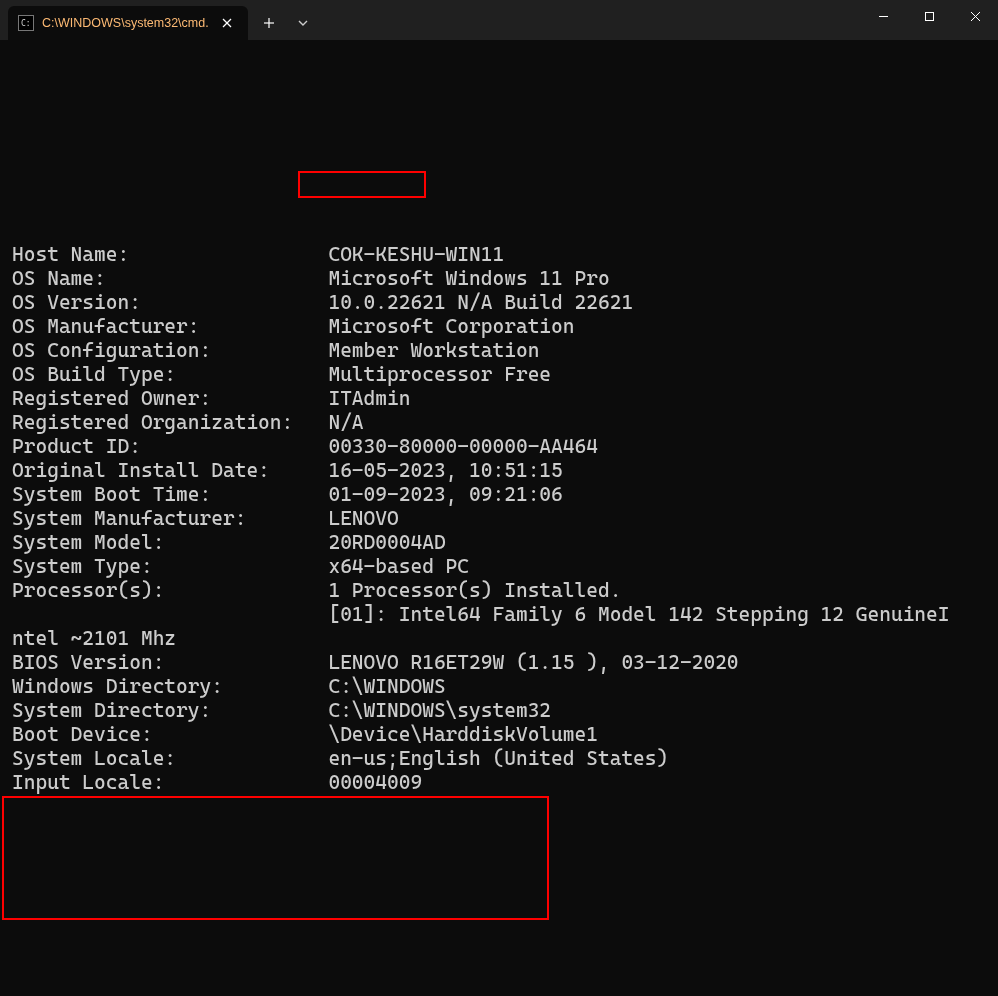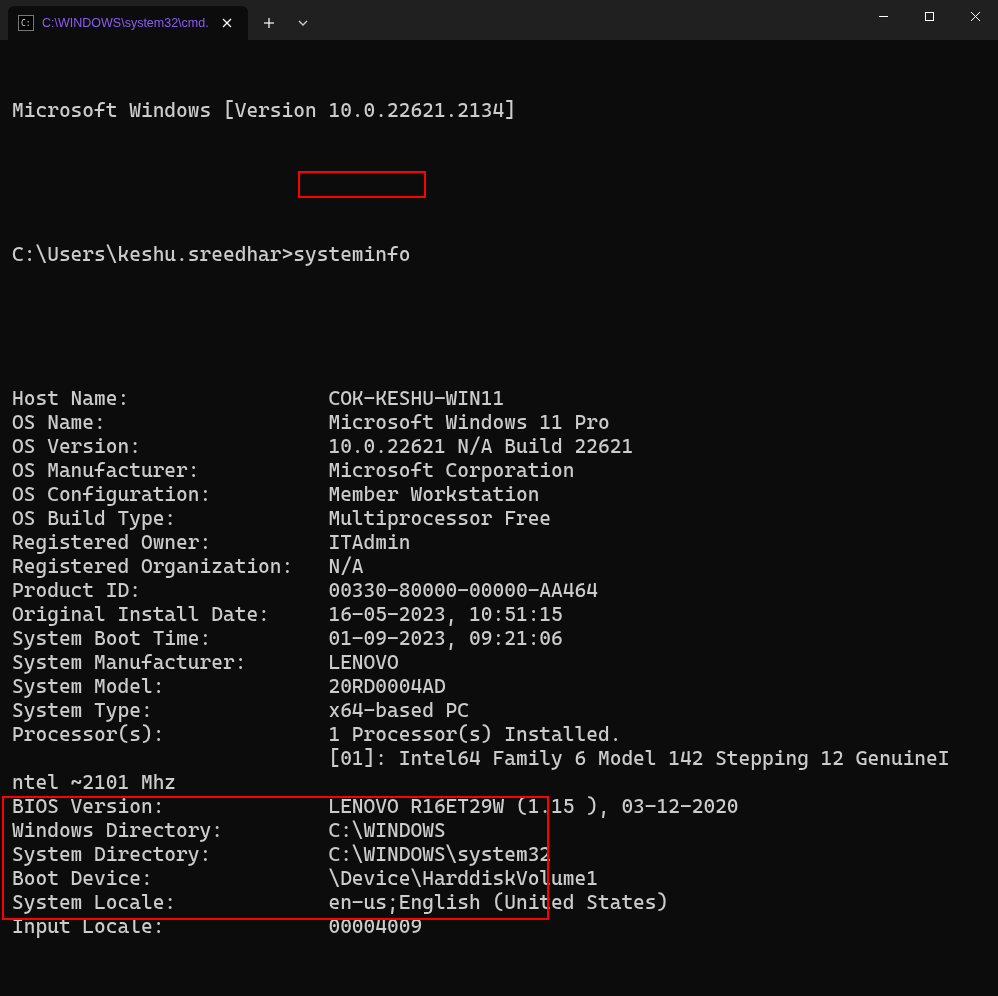--- a/index.html
+++ b/index.html
@@ -31,21 +31,21 @@
   }
   .tab-icon {
     width: 16px; height: 16px;
     background: #000;
     border: 1px solid #777;
     margin-right: 8px;
     display:flex; align-items:center; justify-content:center;
   }
   .tab-icon svg { width:10px; height:10px; }
   .tab-title {
-    color: #8b5cf6;
+    color: #fdba74;
     font-family: "Segoe UI", sans-serif;
     font-size: 12.5px;
     white-space: nowrap;
     overflow: hidden;
     text-overflow: clip;
     max-width: 180px;
   }
   .tab-close {
     margin-left: auto;
     width: 22px; height: 22px;
@@ -143,21 +143,19 @@
     <div class="win-btn">
       <svg viewBox="0 0 11 11">
           <line x1="1" y1="1" x2="10" y2="10"></line>
           <line x1="10" y1="1" x2="1" y2="10"></line>
         </svg>
     </div>
   </div>
 </div>
 
 <div class="terminal">
-  <div class="line">Microsoft Windows [Version 10.0.22621.2134]</div>
   <div class="line">&nbsp;</div>
-  <div class="line"><span>C:\Users\keshu.sreedhar&gt;</span><span>systeminfo</span></div>
   <div class="line">&nbsp;</div>
   <div id="sysinfo-rows"><div class="line">Host Name:                 COK-KESHU-WIN11</div><div class="line">OS Name:                   Microsoft Windows 11 Pro</div><div class="line">OS Version:                10.0.22621 N/A Build 22621</div><div class="line">OS Manufacturer:           Microsoft Corporation</div><div class="line">OS Configuration:          Member Workstation</div><div class="line">OS Build Type:             Multiprocessor Free</div><div class="line">Registered Owner:          ITAdmin</div><div class="line">Registered Organization:   N/A</div><div class="line">Product ID:                00330-80000-00000-AA464</div><div class="line">Original Install Date:     16-05-2023, 10:51:15</div><div class="line">System Boot Time:          01-09-2023, 09:21:06</div><div class="line">System Manufacturer:       LENOVO</div><div class="line">System Model:              20RD0004AD</div><div class="line">System Type:               x64-based PC</div><div class="line">Processor(s):              1 Processor(s) Installed.</div><div class="line">                           [01]: Intel64 Family 6 Model 142 Stepping 12 GenuineI</div><div class="line">ntel ~2101 Mhz</div><div class="line">BIOS Version:              LENOVO R16ET29W (1.15 ), 03-12-2020</div><div class="line">Windows Directory:         C:\WINDOWS</div><div class="line">System Directory:          C:\WINDOWS\system32</div><div class="line">Boot Device:               \Device\HarddiskVolume1</div><div class="line">System Locale:             en-us;English (United States)</div><div class="line">Input Locale:              00004009</div></div>
 
   <div class="hl-red" id="hl-cmd" style="left: 298px; top: 131px; width: 128px; height: 27px;"></div>
   <div class="hl-red" id="hl-mem" style="left: 2px; top: 756px; width: 547px; height: 124px;"></div>
 </div>
 
 </body></html>

